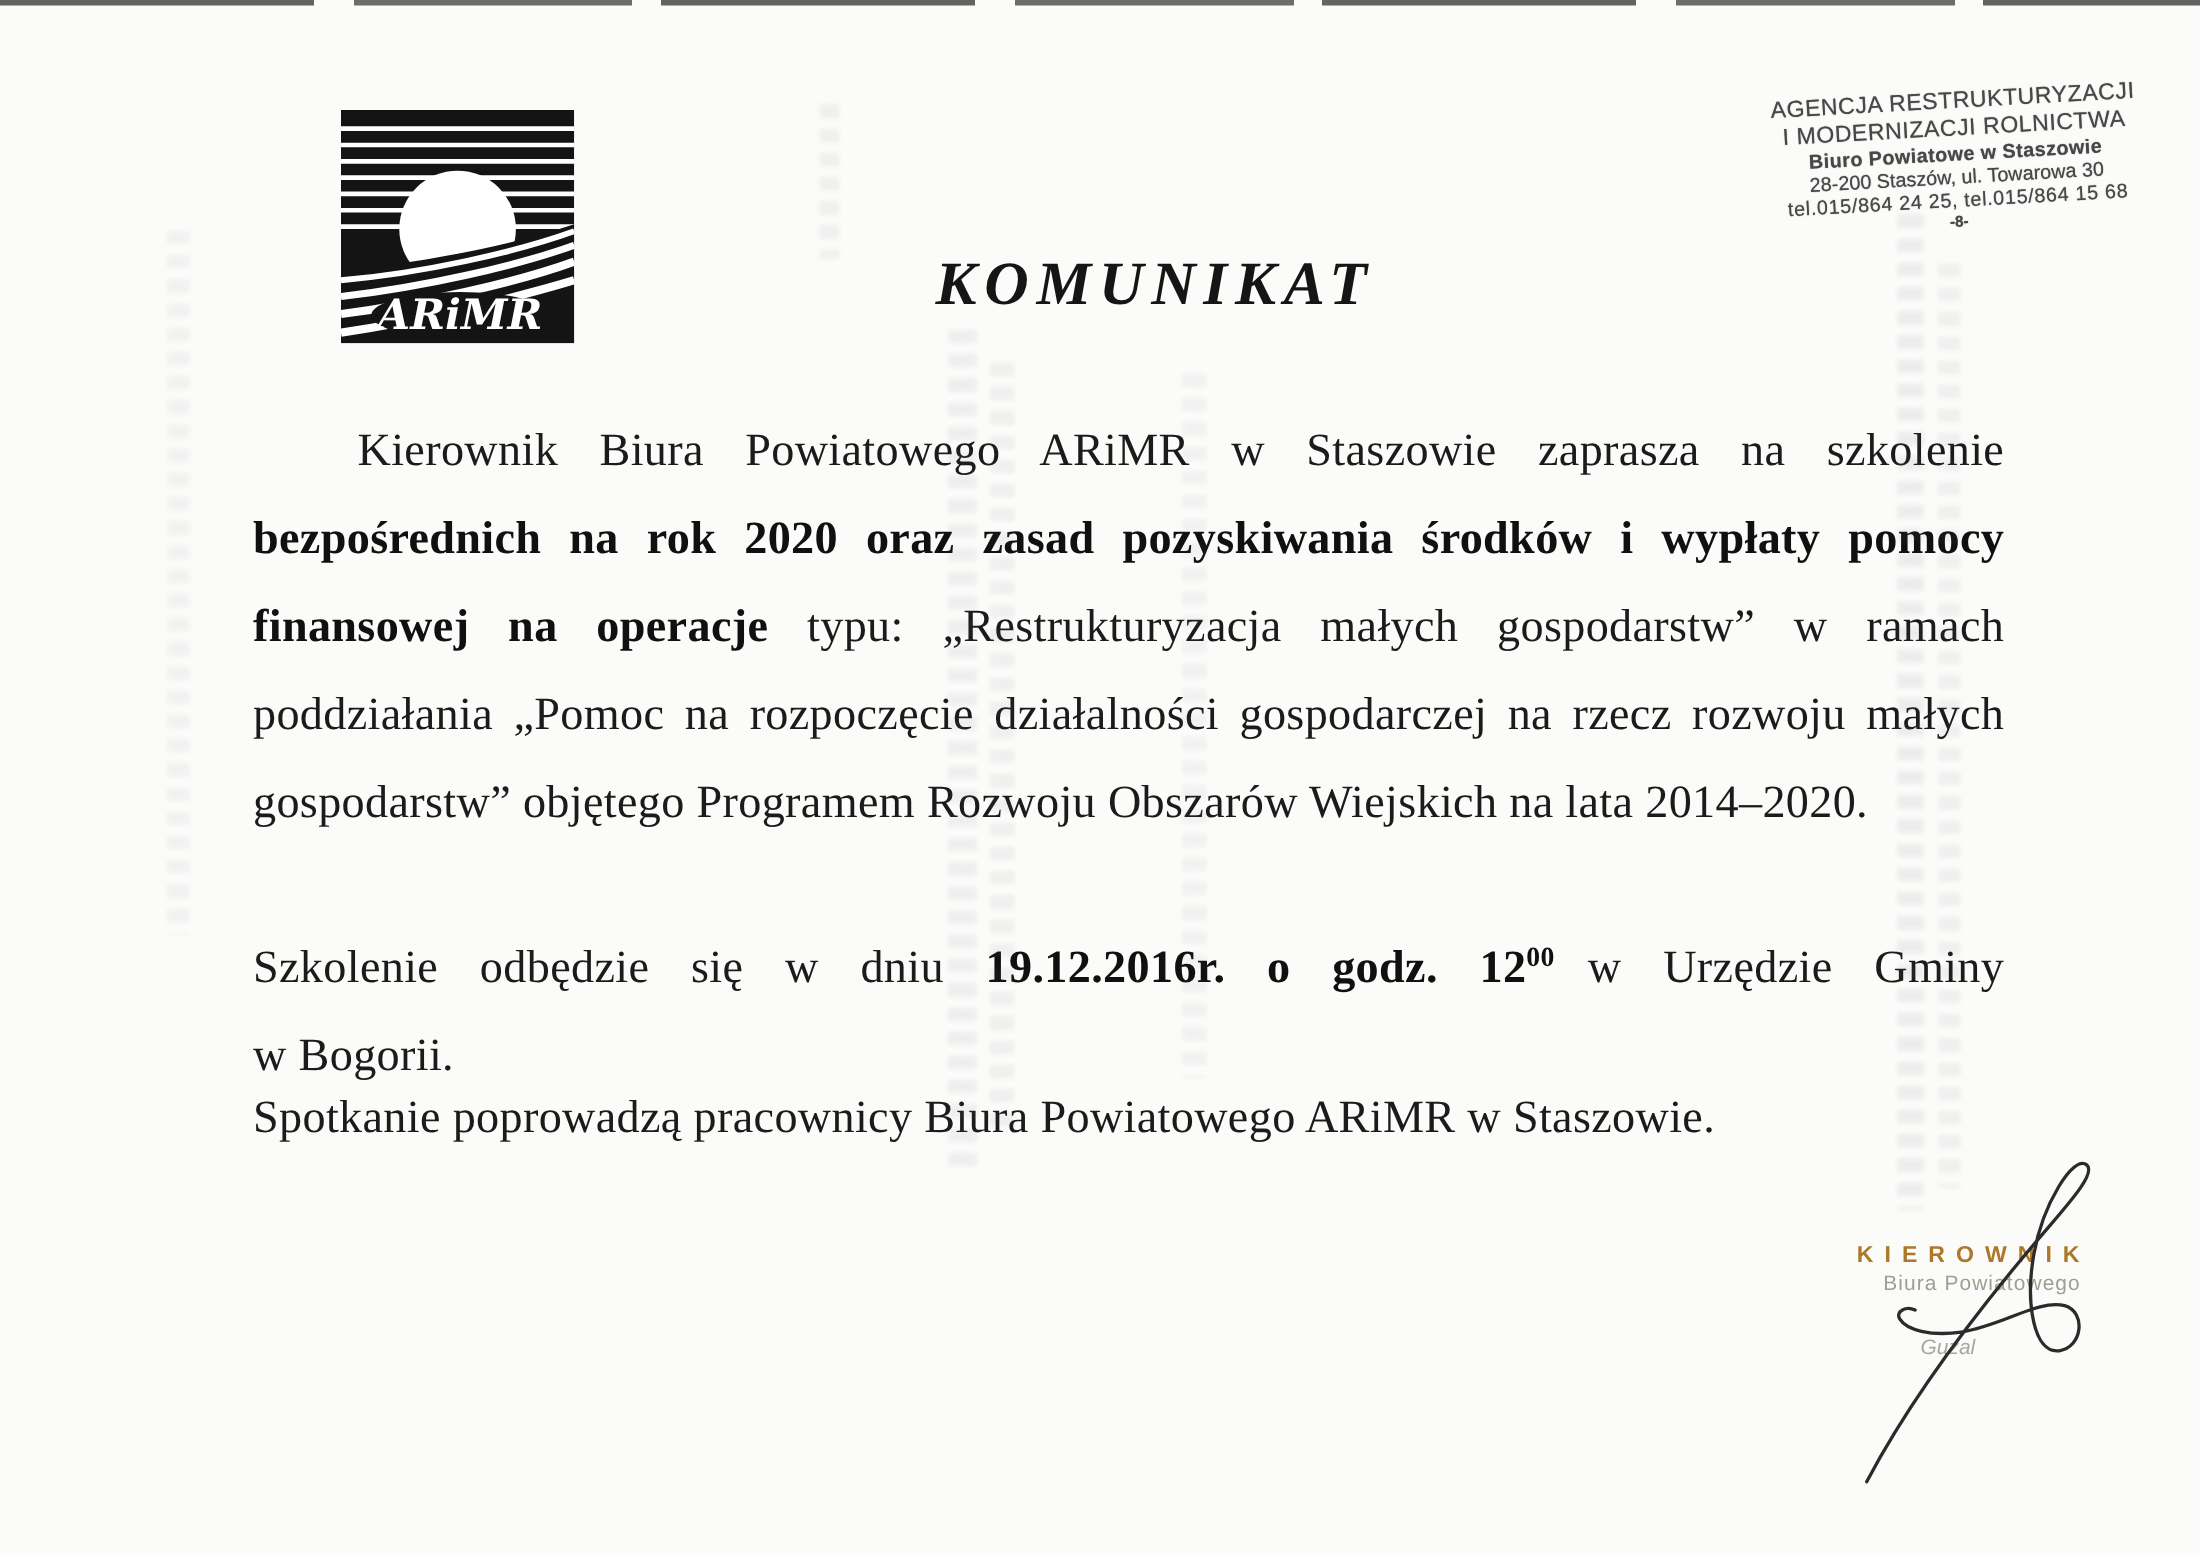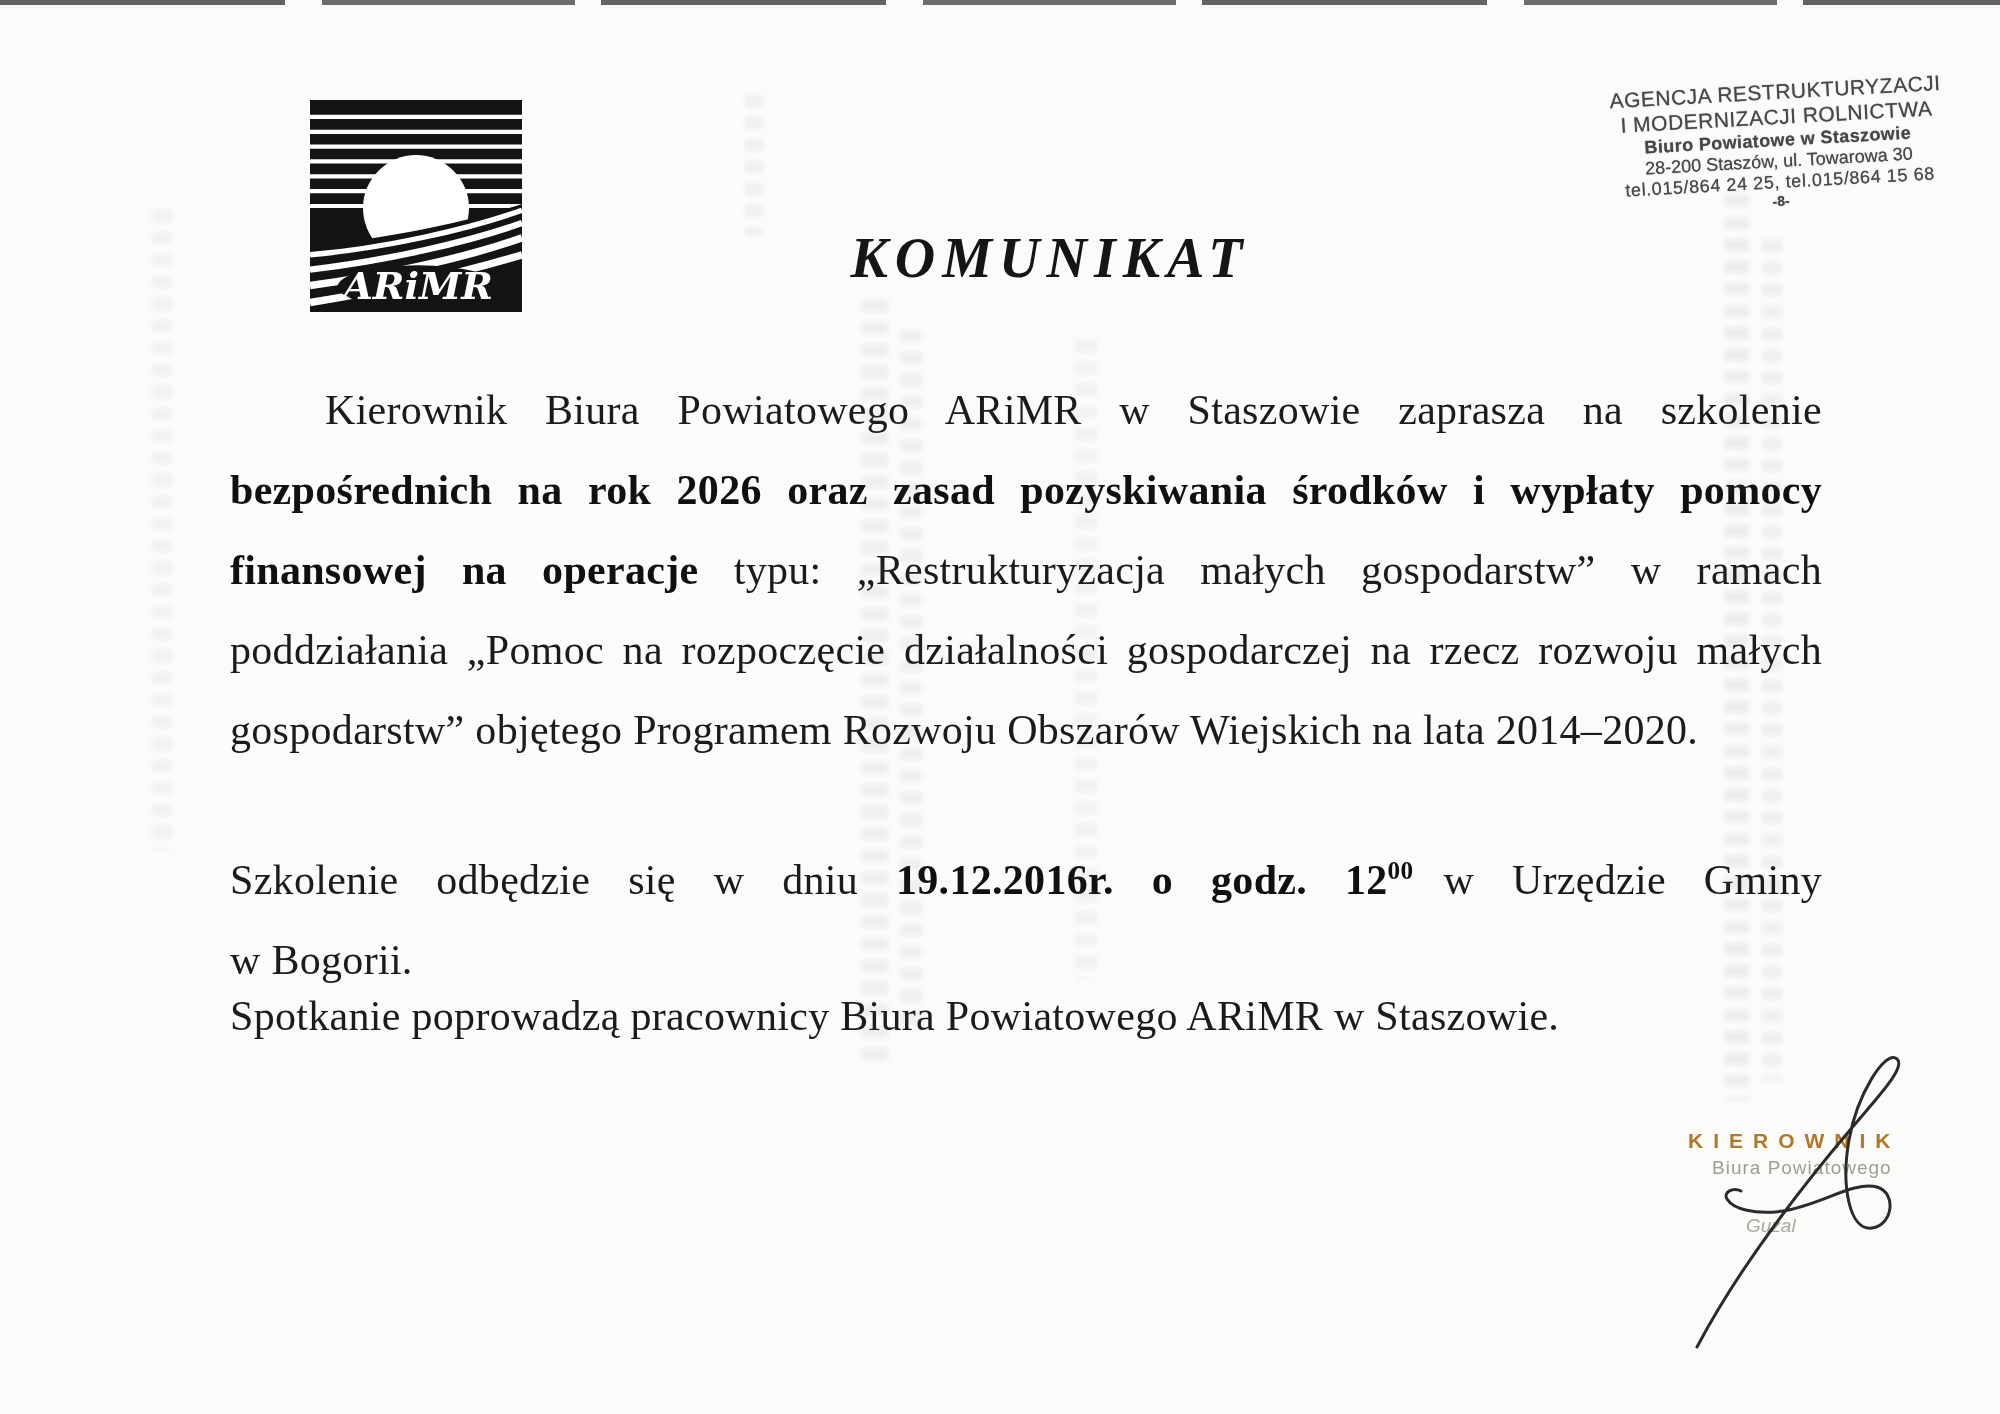--- a/index.html
+++ b/index.html
@@ -98,21 +98,21 @@
   <div class="s1">I MODERNIZACJI ROLNICTWA</div>
   <div class="s2">Biuro Powiatowe w Staszowie</div>
   <div class="s3">28-200 Staszów, ul. Towarowa 30</div>
   <div class="s4">tel.015/864 24 25, tel.015/864 15 68</div>
   <div class="s5">-8-</div>
 </div>
 
 <div class="bodytext">
   <div class="para1">
       <div class="line indent"><span>Kierownik Biura Powiatowego ARiMR w Staszowie zaprasza na szkolenie</span></div>
-      <div class="line"><span class="b">bezpośrednich na rok 2026 oraz zasad pozyskiwania środków i wypłaty pomocy</span></div>
+      <div class="line"><span class="b">bezpośrednich na rok 2020 oraz zasad pozyskiwania środków i wypłaty pomocy</span></div>
       <div class="line"><span class="b">finansowej na operacje</span><span> typu: „Restrukturyzacja małych gospodarstw” w ramach</span></div>
       <div class="line"><span>poddziałania „Pomoc na rozpoczęcie działalności gospodarczej na rzecz rozwoju małych</span></div>
       <div class="line last"><span>gospodarstw” objętego Programem Rozwoju Obszarów Wiejskich na lata 2014–2020.</span></div>
     </div>
   <div class="para2">
       <div class="line"><span>Szkolenie odbędzie się w dniu </span><span class="b">19.12.2016r. o godz. 12</span><sup class="b">00</sup><span class="sp" style="width: 30px;"></span><span>w Urzędzie Gminy</span></div>
       <div class="line last"><span>w Bogorii.</span></div>
     </div>
   <div class="para3">
       <div class="line last"><span>Spotkanie poprowadzą pracownicy Biura Powiatowego ARiMR w Staszowie.</span></div>

